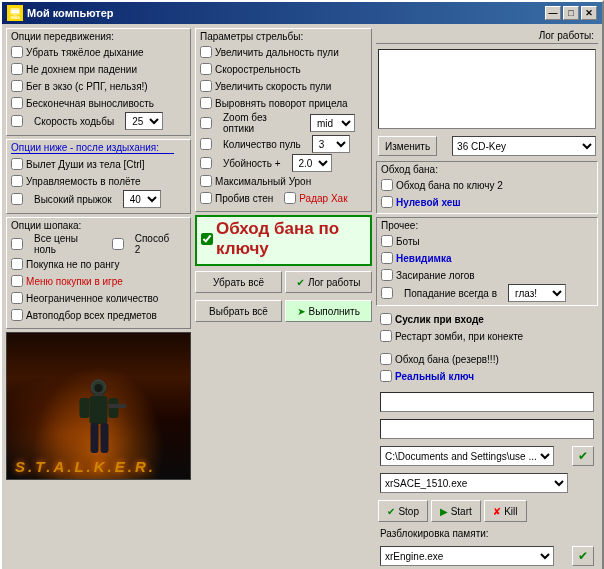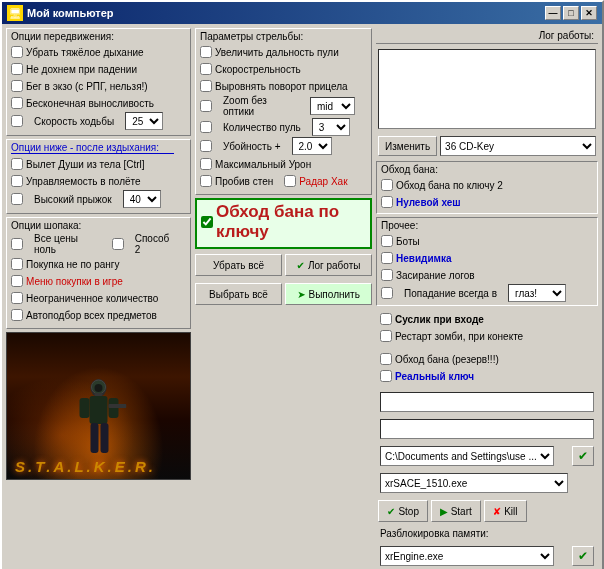--- a/index.html
+++ b/index.html
@@ -136,21 +136,21 @@
     }
     .log-header {
       background: #d4d0c8;
       text-align: right;
       padding: 2px 4px;
       font-size: 10px;
       border-bottom: 1px solid #808080;
     }
     .right-top {
       display: flex;
-      gap: 3px;
+      gap: 15px;
       align-items: center;
       padding: 2px;
     }
     .btn {
       font-size: 10px;
       background: #d4d0c8;
       border: 1px solid #808080;
       border-top-color: #ffffff;
       border-left-color: #ffffff;
       padding: 1px 6px;
@@ -421,20 +421,24 @@
         <div class="check-row">
           <input type="checkbox" style="">
           <label class="check-label">Увеличить дальность пули</label>
         </div>
         <div class="check-row">
           <input type="checkbox" style="">
           <label class="check-label">Скорострельность</label>
         </div>
         <div class="check-row">
           <input type="checkbox" style="">
+          <label class="check-label">Увеличить скорость пули</label>
+        </div>
+        <div class="check-row">
+          <input type="checkbox" style="">
           <label class="check-label">Выровнять поворот прицела</label>
         </div>
         <div class="row-with-select check-row">
           <input type="checkbox" style="">
           <label class="check-label">Zoom без оптики</label>
           <select class="inline-select">
             <option>mid</option><option>low</option><option>high</option>
           </select>
         </div>
         <div class="row-with-select check-row">

